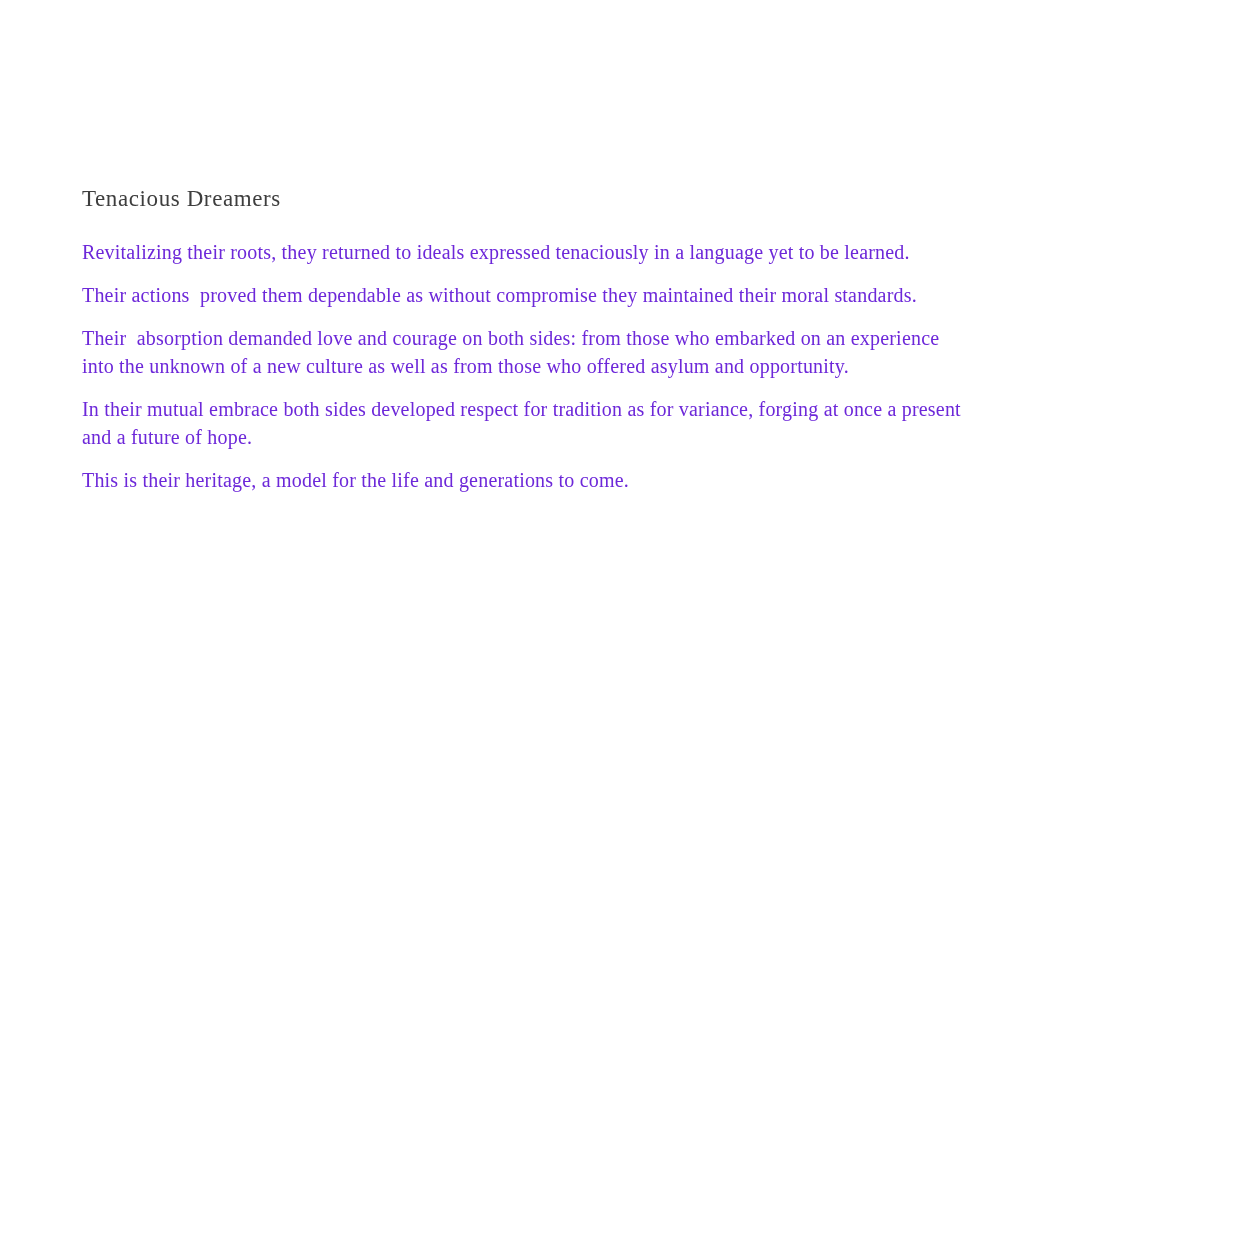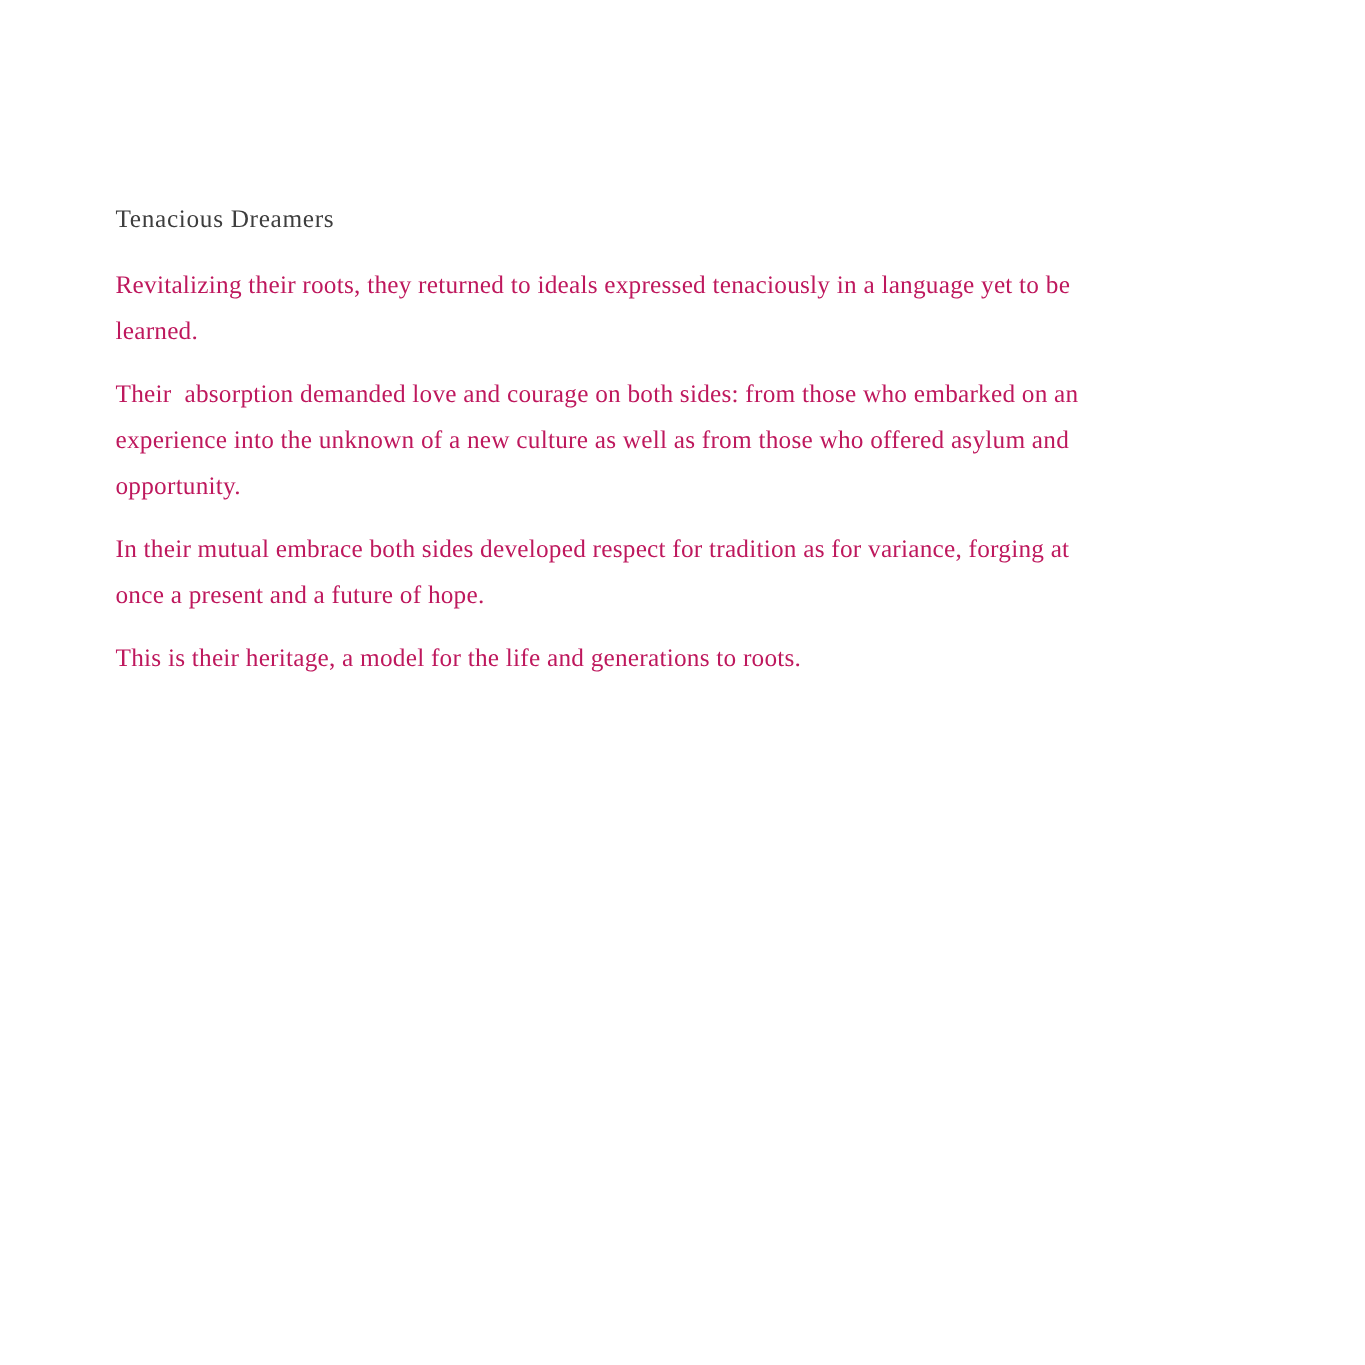--- a/index.html
+++ b/index.html
@@ -10,46 +10,47 @@
   body {
     width: 1241px;
     height: 1241px;
     overflow: hidden;
     font-family: "Liberation Serif", serif;
   }
   .page {
     box-sizing: border-box;
     width: 1241px;
     height: 1241px;
-    padding: 180px 160px 0 105px;
+    padding: 180px 160px 0 82px;
     background: #ffffff;
   }
   .doc-title {
     font-size: 23px;
     font-weight: 400;
     color: #3e3e3e;
     letter-spacing: 0.6px;
     margin: 0 0 20px 0;
     line-height: 38px;
     white-space: pre-wrap;
   }
   .doc-paragraph {
     max-width: 882px;
-    font-size: 23px;
+    font-size: 20px;
     font-weight: 400;
-    color: #be185d;
+    color: #6d28d9;
     letter-spacing: 0.2px;
-    line-height: 42px;
+    line-height: 28px;
     margin: 0 0 15px 0;
     white-space: pre-wrap;
   }
 </style>
 </head>
 <body>
 
 <div class="page">
   <h1 class="doc-title">Tenacious Dreamers</h1>
 
   <p class="doc-paragraph">Revitalizing their roots, they returned to ideals expressed tenaciously in a language yet to be learned.</p>
+  <p class="doc-paragraph">Their actions  proved them dependable as without compromise they maintained their moral standards.</p>
   <p class="doc-paragraph">Their  absorption demanded love and courage on both sides: from those who embarked on an experience into the unknown of a new culture as well as from those who offered asylum and opportunity.</p>
   <p class="doc-paragraph">In their mutual embrace both sides developed respect for tradition as for variance, forging at once a present and a future of hope.</p>
-  <p class="doc-paragraph">This is their heritage, a model for the life and generations to roots.</p>
+  <p class="doc-paragraph">This is their heritage, a model for the life and generations to come.</p>
 </div>
 
 </body></html>

